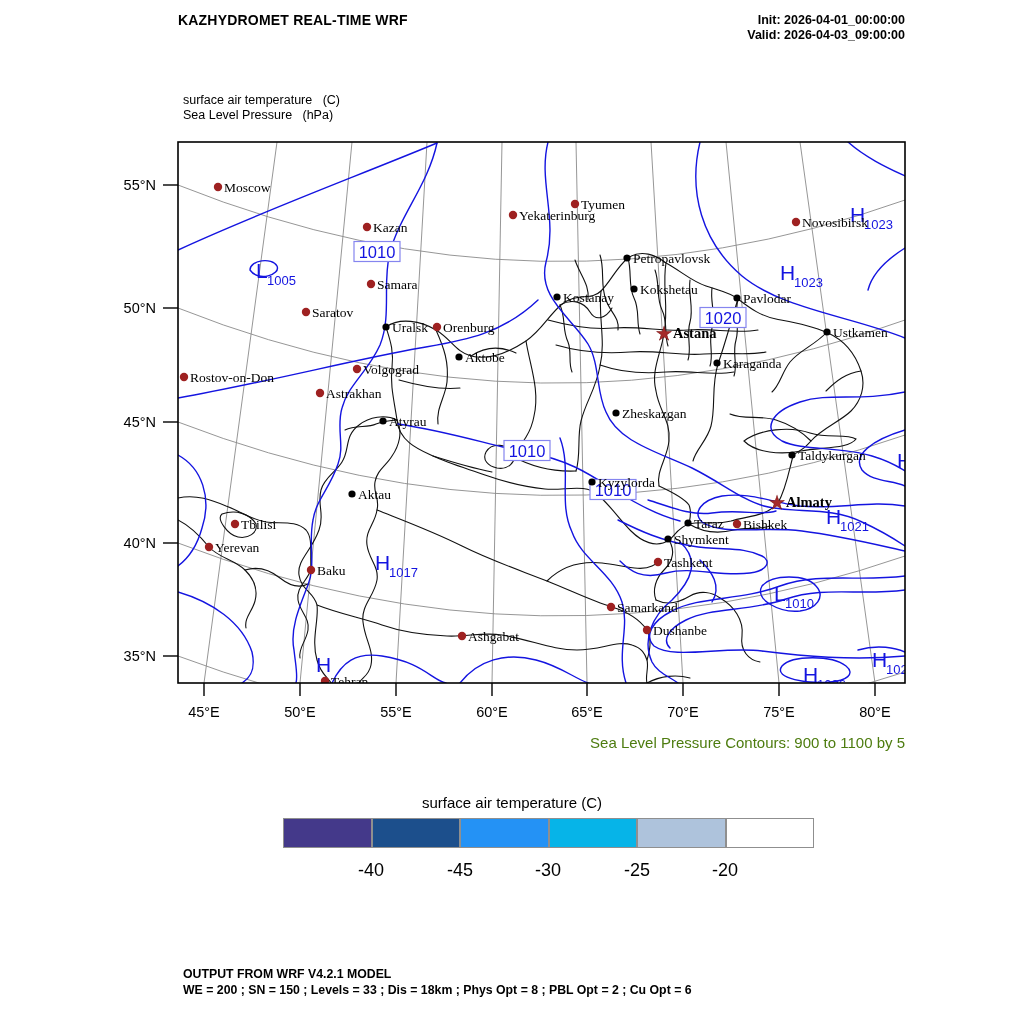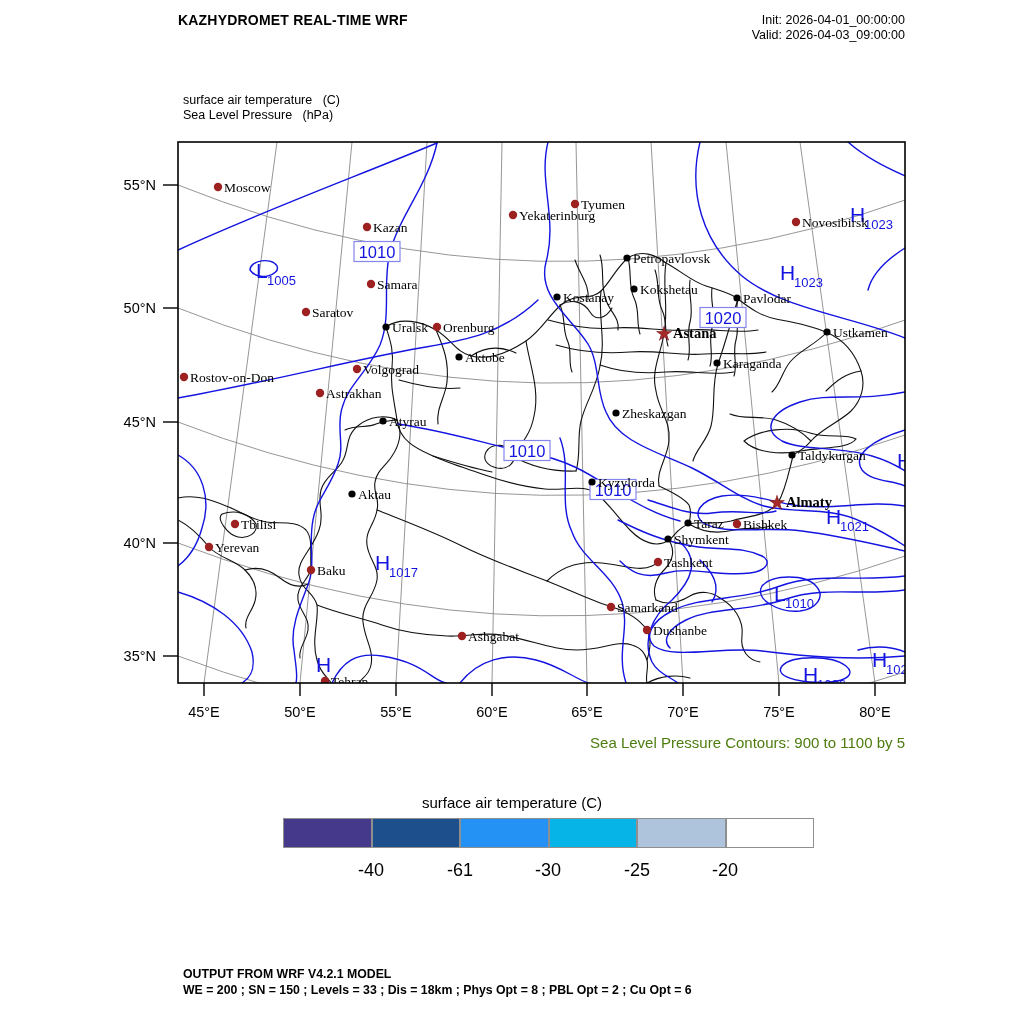--- a/index.html
+++ b/index.html
@@ -1,20 +1,20 @@
 <!DOCTYPE html>
 <html><head>
 <meta charset="utf-8">
 <style>
   html,body{margin:0;padding:0;background:#ffffff;}
   .page{position:relative;width:1024px;height:1024px;background:#fff;overflow:hidden;
         font-family:"Liberation Sans",sans-serif;color:#000;}
   .t{position:absolute;white-space:pre;}
   .title{left:178px;top:12px;font-size:14px;font-weight:700;letter-spacing:.2px;}
-  .hdr-right{position:absolute;right:119px;font-size:12.5px;font-weight:400;text-align:right;white-space:pre;}
+  .hdr-right{position:absolute;right:119px;font-size:12.5px;font-weight:700;text-align:right;white-space:pre;}
   .init{top:13px;} .valid{top:28px;}
   .fieldlab{left:183px;font-size:12.5px;}
   .fl1{top:93px;} .fl2{top:108px;}
   .mapsvg{position:absolute;left:0;top:0;}
   .caption{position:absolute;right:119px;top:734px;font-size:15px;color:#4d7c0f;}
   .legend-title{position:absolute;left:0;top:794px;width:1024px;text-align:center;font-size:15px;}
   .legend-bar{position:absolute;left:283px;top:818px;width:531px;height:30px;display:flex;}
   .legend-bar .cell{height:30px;outline:1px solid #8f8f8f;outline-offset:-1px;}
   .legend-label{position:absolute;top:860px;transform:translateX(-50%);font-size:18px;}
   .footer{left:183px;font-size:12.3px;font-weight:700;}
@@ -277,21 +277,21 @@
   <div class="legend-bar" id="legend-bar">
       <div class="cell" style="width: 88.5px; background: rgb(68, 57, 138);"></div>
       <div class="cell" style="width: 88.5px; background: rgb(28, 79, 140);"></div>
       <div class="cell" style="width: 88.5px; background: rgb(36, 146, 245);"></div>
       <div class="cell" style="width: 88.5px; background: rgb(6, 180, 232);"></div>
       <div class="cell" style="width: 88.5px; background: rgb(174, 195, 220);"></div>
       <div class="cell" style="width: 88.5px; background: rgb(255, 255, 255);"></div>
     </div>
   <div id="legend-labels">
       <div class="legend-label" style="left: 371px;">-40</div>
-      <div class="legend-label" style="left: 460px;">-61</div>
+      <div class="legend-label" style="left: 460px;">-45</div>
       <div class="legend-label" style="left: 548px;">-30</div>
       <div class="legend-label" style="left: 637px;">-25</div>
       <div class="legend-label" style="left: 725px; text-align: center;">-20</div>
     </div>
 
   <div class="t footer f1">OUTPUT FROM WRF V4.2.1 MODEL</div>
   <div class="t footer f2">WE = 200 ; SN = 150 ; Levels = 33 ; Dis = 18km ; Phys Opt = 8 ; PBL Opt = 2 ; Cu Opt = 6</div>
 </div>
 
 </body></html>

